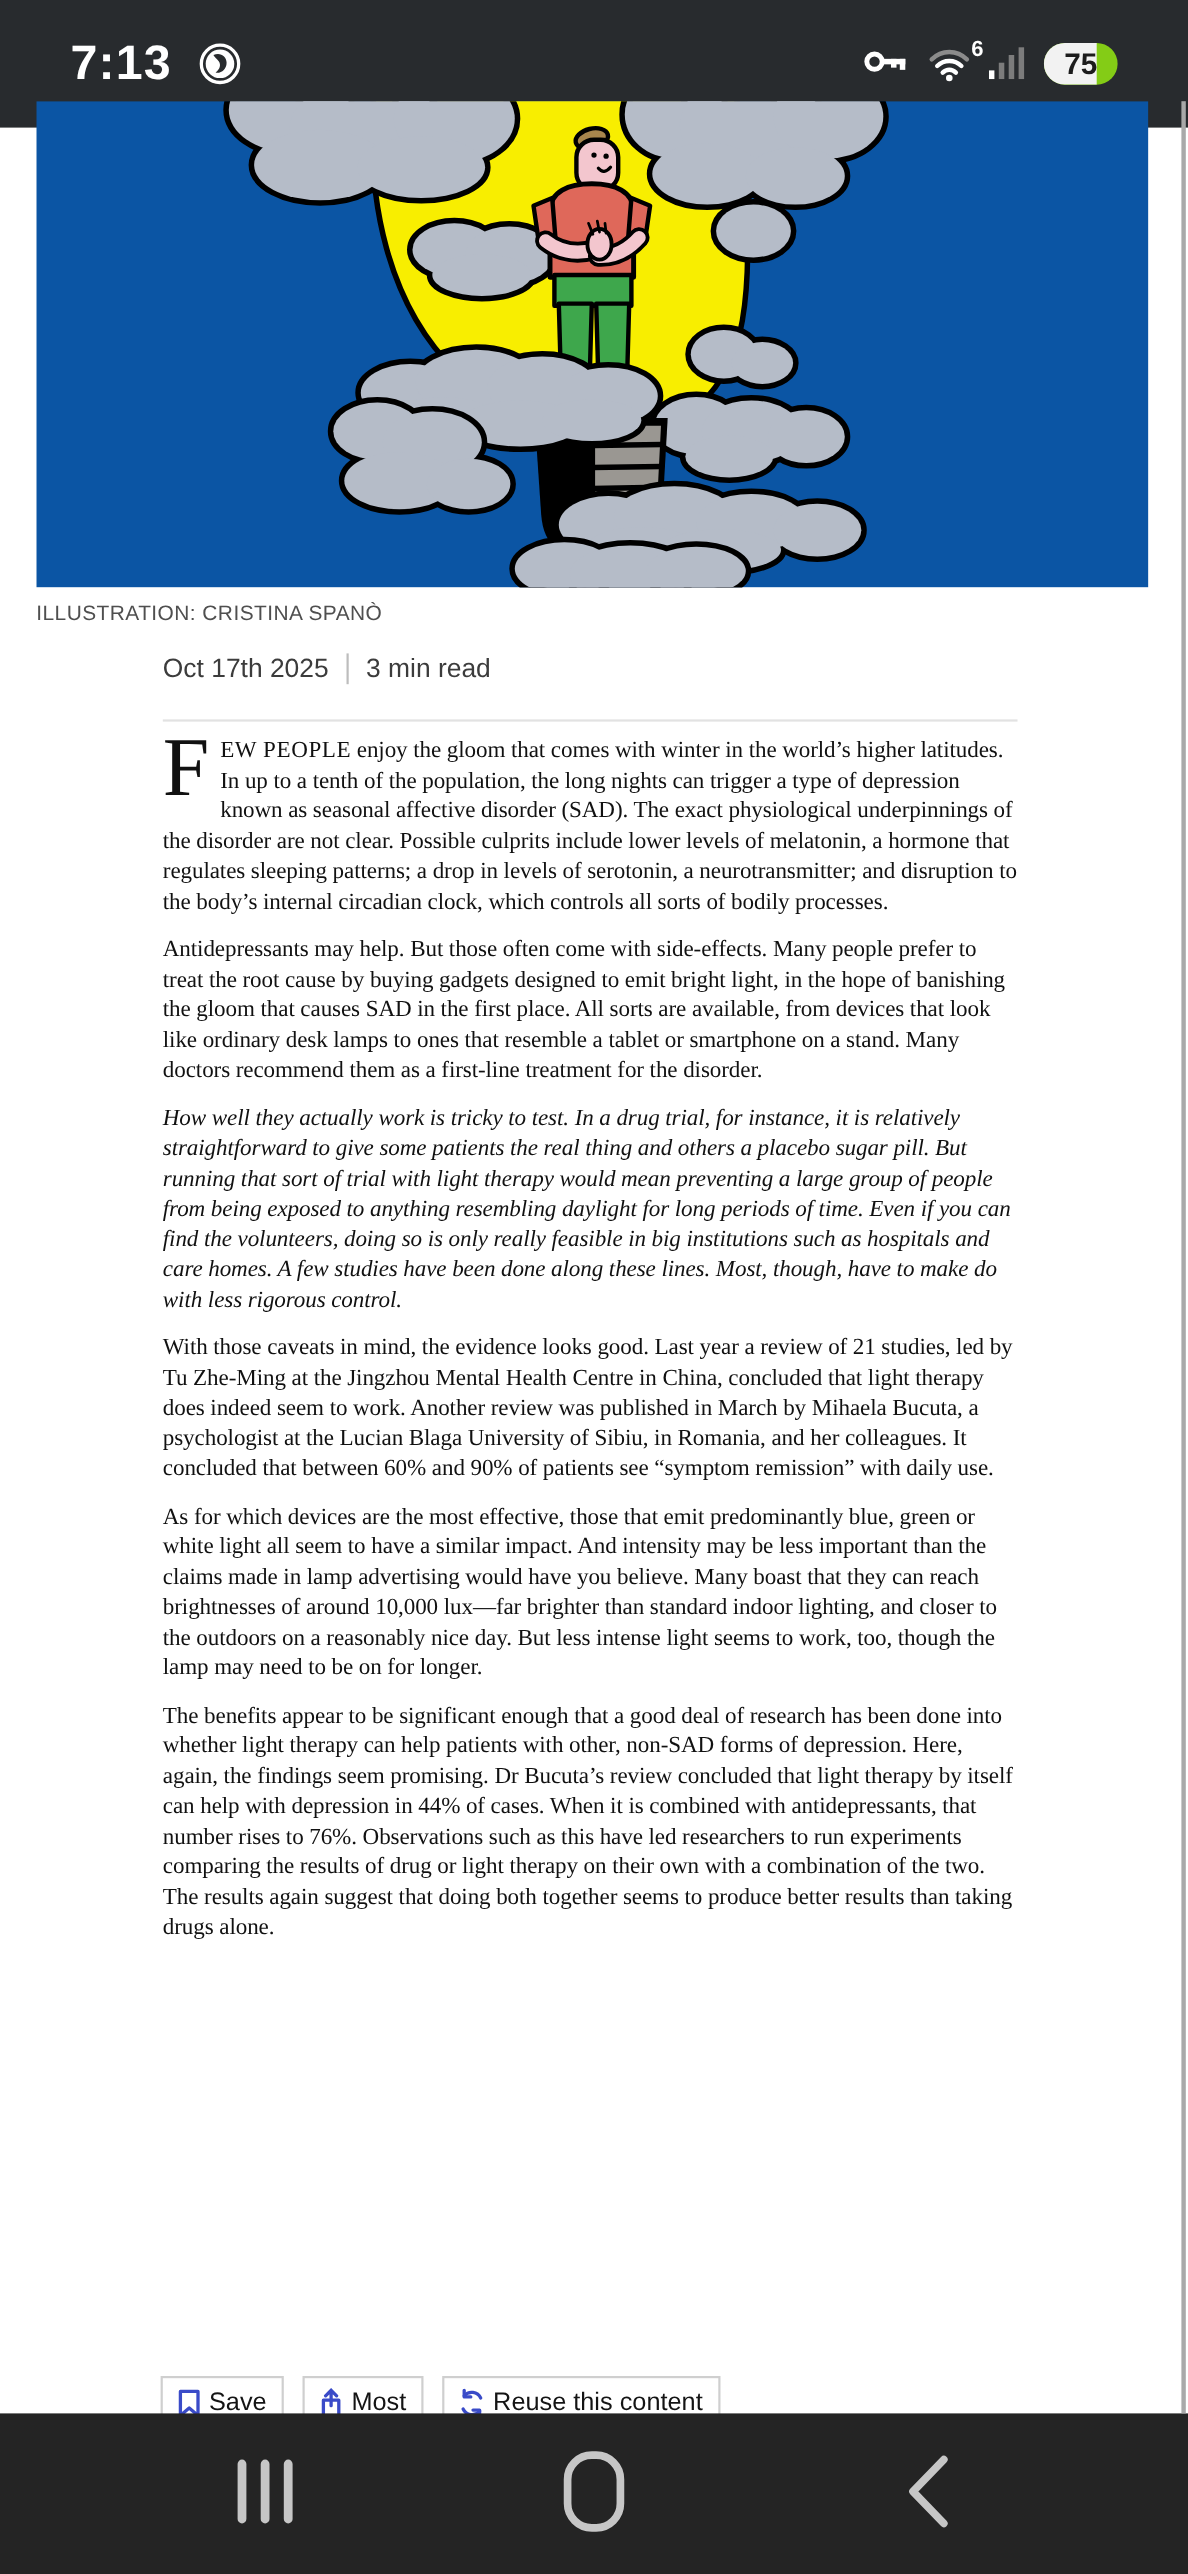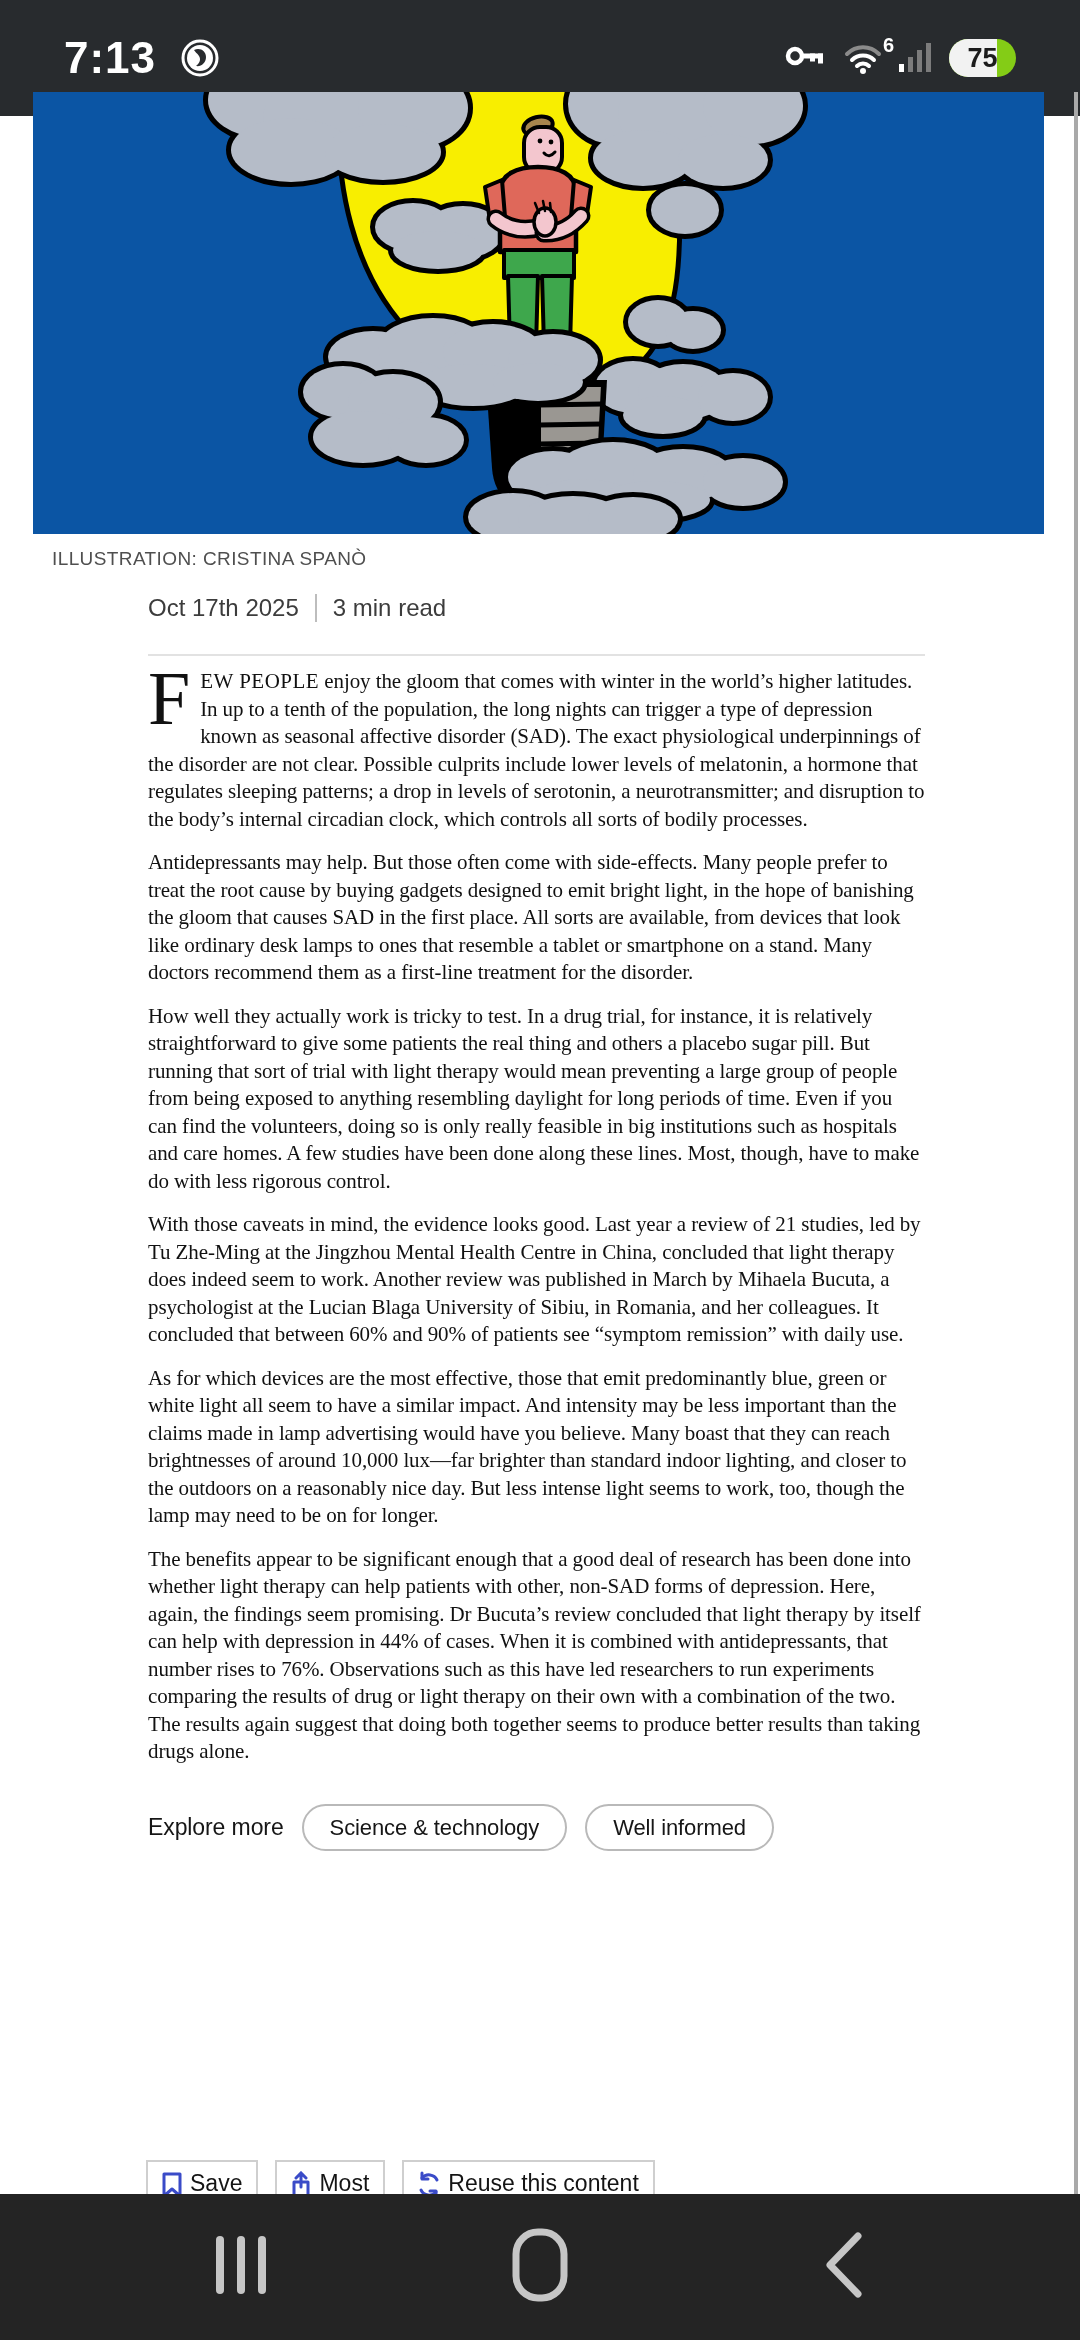--- a/index.html
+++ b/index.html
@@ -28,32 +28,32 @@
   .battery-fill{position:absolute;left:0;top:0;bottom:0;width:72%;background:#f2f2f2;}
   .battery-text{position:relative;font-size:27px;font-weight:700;color:#1c1c1c;}
 
   
   .hero{position:absolute;left:33px;top:92px;width:1011px;height:442px;display:block;}
   .cloud-o{fill:#000;stroke:#000;stroke-width:10;}
   .cloud-f{fill:var(--c-cloud-gray);}
 
   
   .credit{position:absolute;left:33px;top:548px;font-size:19px;letter-spacing:.4px;
-    color:var(--c-credit-gray);margin-left:19px;}
+    color:var(--c-credit-gray);}
   .meta{position:absolute;left:148px;top:594px;display:flex;align-items:center;
     font-size:24px;color:var(--c-meta-gray);}
   .meta-divider{width:2px;height:28px;background:#bdbdbd;margin:0 16px;}
   .rule{position:absolute;left:148px;top:654px;width:777px;height:2px;background:#e2e2e2;}
 
   
   .article{position:absolute;left:148px;top:668px;width:777px;
     font-family:"Liberation Serif",serif;font-size:21px;line-height:27.5px;
     color:var(--c-text-dark);letter-spacing:-0.1px;}
   .article p{margin:0 0 16px 0;}
-  .article p.gap-top{}
+  .article p.gap-top{font-style:italic;}
   .dropcap{float:left;font-size:76px;line-height:57px;padding:2px 10px 0 0;}
   .lead-caps{letter-spacing:.5px;}
 
   
   .explore{display:flex;align-items:center;gap:18px;margin-top:38px;
     font-family:"Liberation Sans",sans-serif;}
   .explore-label{font-size:23px;color:#161616;}
   .tag-pill{border:2px solid var(--c-tag-border);border-radius:26px;padding:8px 26px;
     font-size:22px;color:#161616;background:#fff;white-space:nowrap;}
 
@@ -263,25 +263,20 @@
 <div class="rule"></div>
 
 <div class="article">
   <p><span class="dropcap">F</span><span class="lead-caps">EW PEOPLE</span><span> enjoy the gloom that comes with winter in the world’s higher latitudes. In up to a tenth of the population, the long nights can trigger a type of depression known as seasonal affective disorder (SAD). The exact physiological underpinnings of the disorder are not clear. Possible culprits include lower levels of melatonin, a hormone that regulates sleeping patterns; a drop in levels of serotonin, a neurotransmitter; and disruption to the body’s internal circadian clock, which controls all sorts of bodily processes.</span></p>
   <p>Antidepressants may help. But those often come with side-effects. Many people prefer to treat the root cause by buying gadgets designed to emit bright light, in the hope of banishing the gloom that causes SAD in the first place. All sorts are available, from devices that look like ordinary desk lamps to ones that resemble a tablet or smartphone on a stand. Many doctors recommend them as a first-line treatment for the disorder.</p>
   <p class="gap-top">How well they actually work is tricky to test. In a drug trial, for instance, it is relatively straightforward to give some patients the real thing and others a placebo sugar pill. But running that sort of trial with light therapy would mean preventing a large group of people from being exposed to anything resembling daylight for long periods of time. Even if you can find the volunteers, doing so is only really feasible in big institutions such as hospitals and care homes. A few studies have been done along these lines. Most, though, have to make do with less rigorous control.</p>
   <p>With those caveats in mind, the evidence looks good. Last year a review of 21 studies, led by Tu Zhe-Ming at the Jingzhou Mental Health Centre in China, concluded that light therapy does indeed seem to work. Another review was published in March by Mihaela Bucuta, a psychologist at the Lucian Blaga University of Sibiu, in Romania, and her colleagues. It concluded that between 60% and 90% of patients see “symptom remission” with daily use.</p>
   <p>As for which devices are the most effective, those that emit predominantly blue, green or white light all seem to have a similar impact. And intensity may be less important than the claims made in lamp advertising would have you believe. Many boast that they can reach brightnesses of around 10,000 lux—far brighter than standard indoor lighting, and closer to the outdoors on a reasonably nice day. But less intense light seems to work, too, though the lamp may need to be on for longer.</p>
   <p>The benefits appear to be significant enough that a good deal of research has been done into whether light therapy can help patients with other, non-SAD forms of depression. Here, again, the findings seem promising. Dr Bucuta’s review concluded that light therapy by itself can help with depression in 44% of cases. When it is combined with antidepressants, that number rises to 76%. Observations such as this have led researchers to run experiments comparing the results of drug or light therapy on their own with a combination of the two. The results again suggest that doing both together seems to produce better results than taking drugs alone.</p>
 
-  <div class="explore">
-    <span class="explore-label">Explore more</span>
-    <span class="tag-pill">Science &amp; technology</span>
-    <span class="tag-pill">Well informed</span>
-  </div>
 </div>
 
 <div class="actions">
   <div class="action-btn">
     <span>
       <svg width="24" height="28" viewBox="0 0 24 28">
           <path d="M4,3 H20 V25 L12,18 L4,25 Z" fill="none" stroke="var(--c-action-icon-blue)" stroke-width="3" stroke-linejoin="round"></path>
         </svg>
     </span>
     <span>Save</span>

